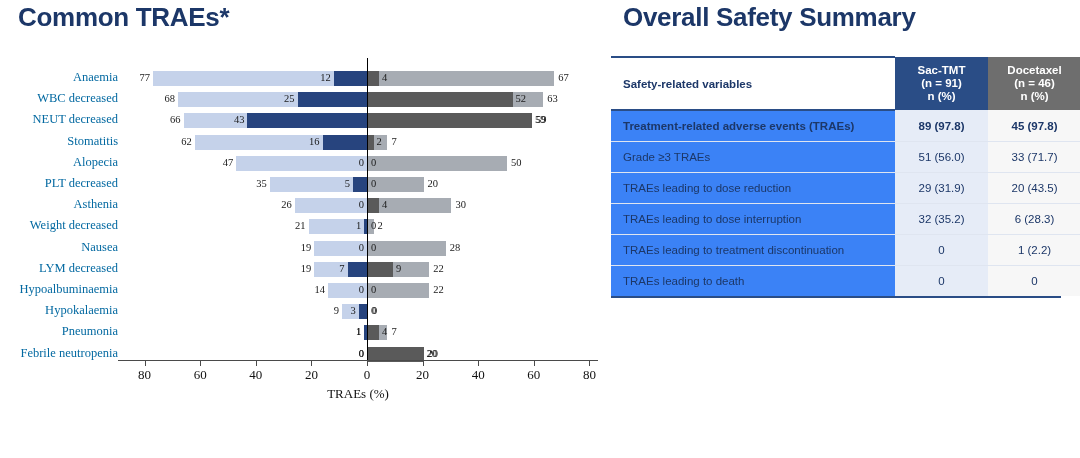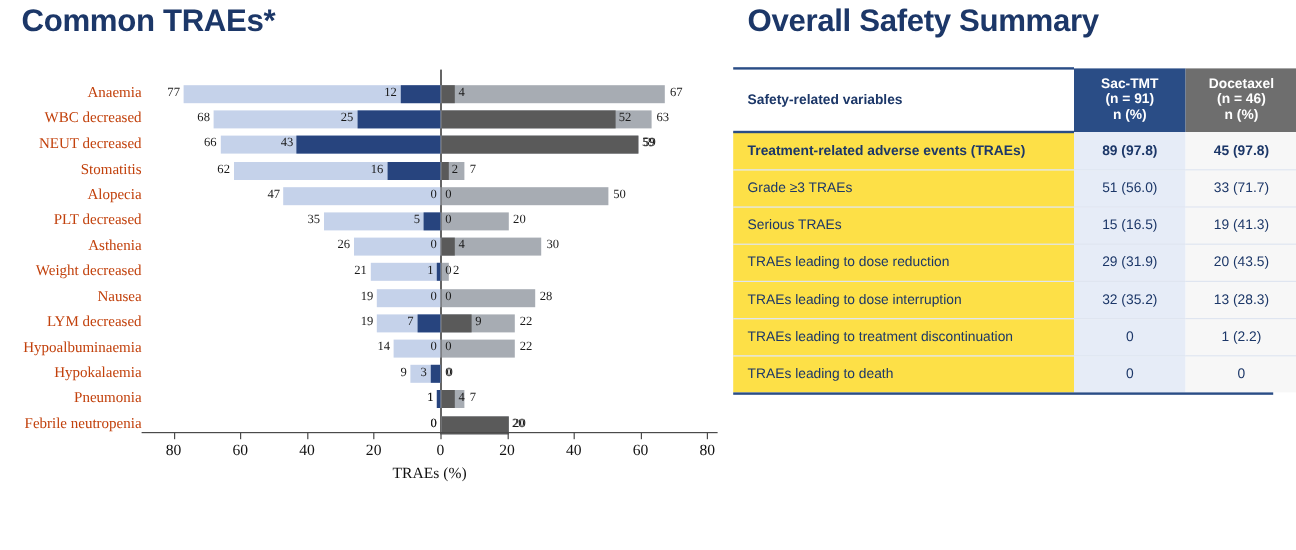--- a/index.html
+++ b/index.html
@@ -24,21 +24,21 @@
   #title-table{left:611px;top:2px;margin-left:12px;}
 
   
   #chart-panel{position:absolute;left:0;top:60px;width:600px;height:398px;}
 
   .cat-label{
     position:absolute;
     right:0;
     font-family:"Liberation Serif", serif;
     font-size:12.5px;
-    color:#c2410c;
+    color:#0369a1;
     white-space:nowrap;
     line-height:14px;
   }
   #cat-col{position:absolute;left:0;top:0;width:118px;height:300px;}
 
   #plot{position:absolute;left:118px;top:0;width:480px;height:300px;}
 
   .row{position:absolute;left:0;width:100%;height:21px;}
 
   .seg{position:absolute;top:3px;height:15px;}
@@ -138,21 +138,21 @@
     padding:7px 2px;
     line-height:13px;
   }
   tbody td{
     font-family:"Liberation Sans", sans-serif;
     font-size:11.5px;
     color:#1c3768;
     padding:9px 0;
     border-bottom:1px solid #dfe5f0;
   }
-  tbody td.c-var{padding-left:12px;text-align:left;background:#fde047;}
+  tbody td.c-var{padding-left:12px;text-align:left;background:#3b82f6;}
   tbody td.c-sac{text-align:center;background:#e6ecf7;}
   tbody td.c-doc{text-align:center;background:#f7f7f7;}
   tbody tr.bold td{font-weight:bold;}
   tbody tr:last-child td{border-bottom:none;}
   #tbl-bottom{height:2px;background:#2a4d86;width:450px;margin-top:0;}
 </style>
 </head>
 <body>
 
 <div class="title" id="title-chart">Common TRAEs*</div>
@@ -353,33 +353,28 @@
           <td class="c-var">Treatment-related adverse events (TRAEs)</td>
           <td class="c-sac">89 (97.8)</td>
           <td class="c-doc">45 (97.8)</td>
         </tr>
         <tr>
           <td class="c-var">Grade ≥3 TRAEs</td>
           <td class="c-sac">51 (56.0)</td>
           <td class="c-doc">33 (71.7)</td>
         </tr>
         <tr>
-          <td class="c-var">Serious TRAEs</td>
-          <td class="c-sac">15 (16.5)</td>
-          <td class="c-doc">19 (41.3)</td>
-        </tr>
-        <tr>
           <td class="c-var">TRAEs leading to dose reduction</td>
           <td class="c-sac">29 (31.9)</td>
           <td class="c-doc">20 (43.5)</td>
         </tr>
         <tr>
           <td class="c-var">TRAEs leading to dose interruption</td>
           <td class="c-sac">32 (35.2)</td>
-          <td class="c-doc">13 (28.3)</td>
+          <td class="c-doc">6 (28.3)</td>
         </tr>
         <tr>
           <td class="c-var">TRAEs leading to treatment discontinuation</td>
           <td class="c-sac">0</td>
           <td class="c-doc">1 (2.2)</td>
         </tr>
         <tr>
           <td class="c-var">TRAEs leading to death</td>
           <td class="c-sac">0</td>
           <td class="c-doc">0</td>

